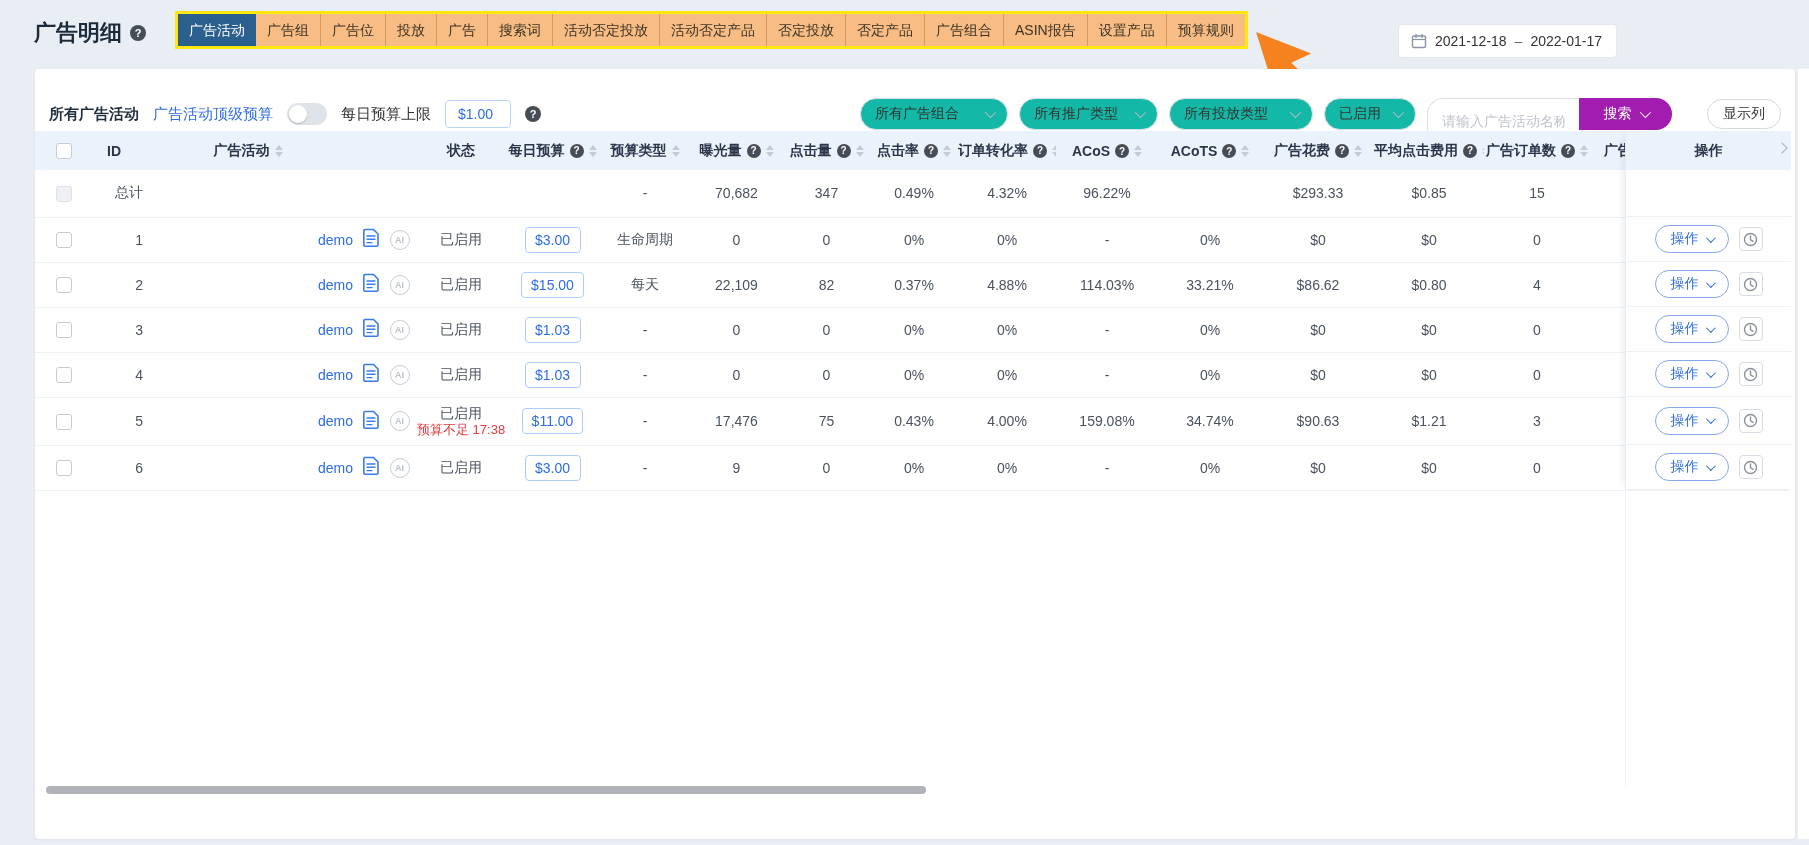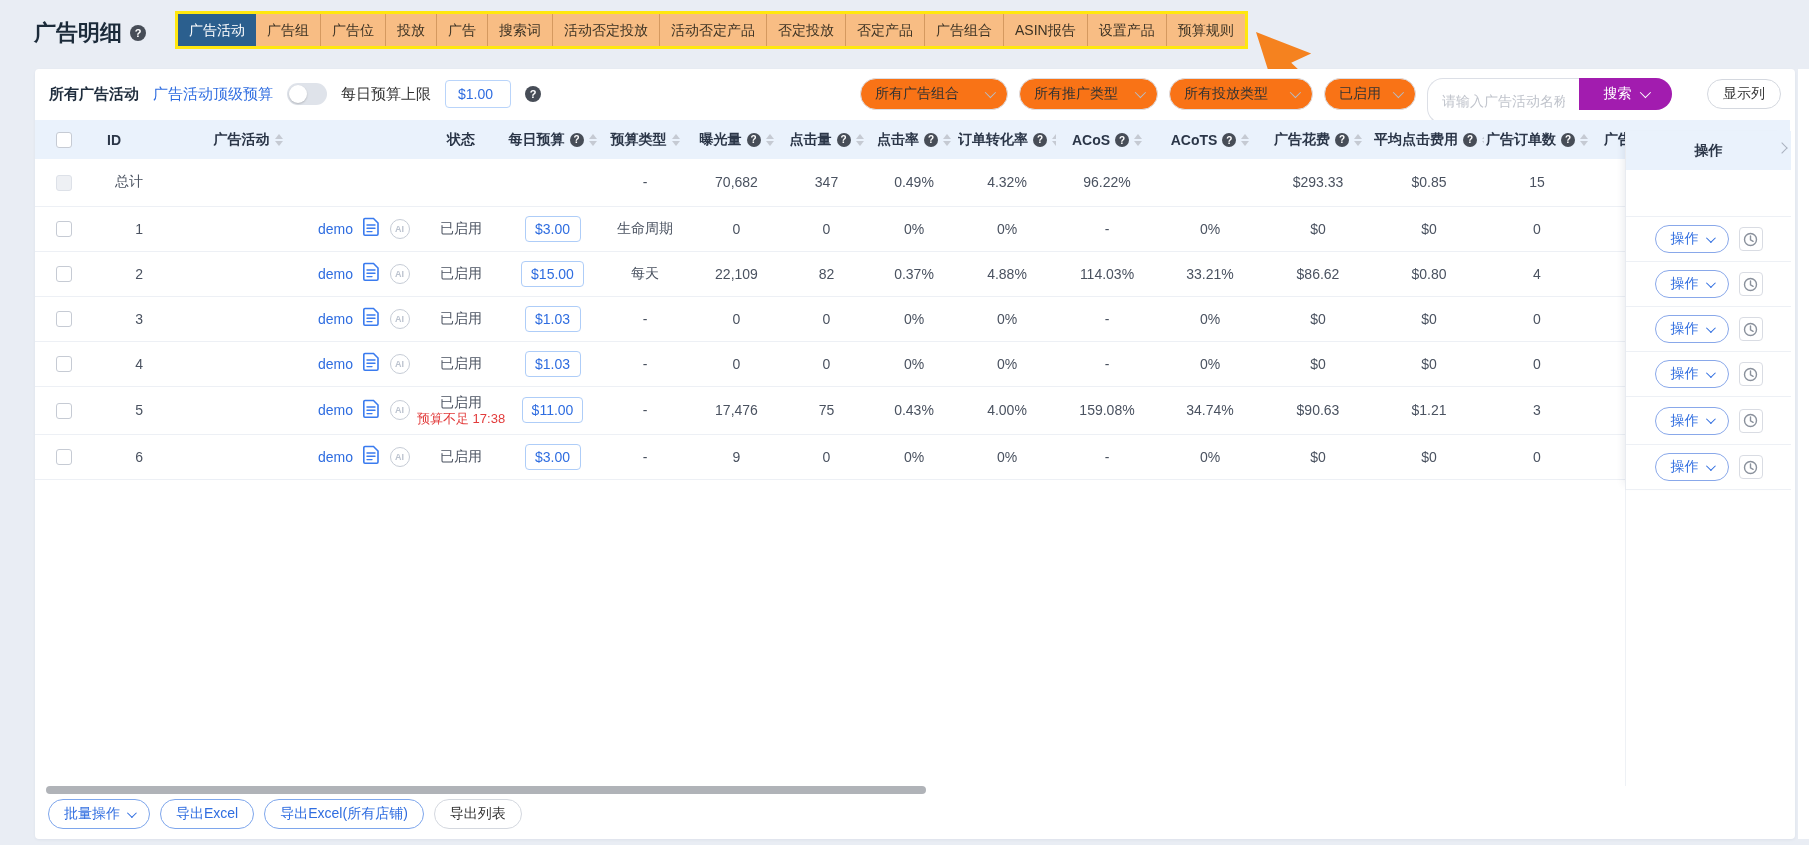--- a/index.html
+++ b/index.html
@@ -20,41 +20,41 @@
   .date-range { position:absolute; right:26px; top:24px; width:219px; height:34px; background:#fff; border:1px solid #e3e7ee; border-radius:4px; display:flex; align-items:center; gap:8px; padding:0 12px; color:#333; font-size:14px; }
   .date-range .sep { color:#666; }
 
   .pointer-arrow { position:absolute; left:1252px; top:30px; }
 
   
   .card { position:absolute; left:35px; top:69px; width:1760px; height:770px; background:#fff; border-radius:4px; box-shadow:0 1px 3px rgba(30,50,90,.06); }
   .right-strip { position:absolute; left:1798px; top:69px; width:11px; height:770px; background:#fff; }
 
   
-  .filter-row { position:absolute; left:14px; right:14px; top:8px; height:34px; display:flex; align-items:center; justify-content:space-between; }
+  .filter-row { position:absolute; left:14px; right:14px; top:28px; height:34px; display:flex; align-items:center; justify-content:space-between; }
   .filter-left { display:flex; align-items:center; gap:14px; }
   .scope-label { font-size:15px; font-weight:bold; color:#1f2d3d; }
   .link { color:#2f6de0; font-size:15px; cursor:pointer; }
   .toggle { width:40px; height:22px; border-radius:11px; background:#dfe3ea; position:relative; cursor:pointer; flex:0 0 auto; }
   .toggle .knob { position:absolute; left:2px; top:2px; width:18px; height:18px; border-radius:50%; background:#fff; box-shadow:0 1px 2px rgba(0,0,0,.2); }
   .cap-label { font-size:15px; color:#333; }
   .cap-input { width:66px; height:28px; border:1px solid #b9d4fa; border-radius:4px; color:#2f6de0; font-size:14px; padding:0 0 0 12px; outline:none; }
 
   .filter-right { display:flex; align-items:center; gap:11px; }
-  .pill-select { height:32px; border:1px solid #dcdfe6; border-radius:16px; background:#f97316; display:flex; align-items:center; justify-content:space-between; padding:0 14px; color:#333; font-size:14px; cursor:pointer; }
+  .pill-select { height:32px; border:1px solid #dcdfe6; border-radius:16px; background:#14b8a6; display:flex; align-items:center; justify-content:space-between; padding:0 14px; color:#333; font-size:14px; cursor:pointer; }
   .caret { width:8px; height:8px; border-right:1.5px solid #b6bcc6; border-bottom:1.5px solid #b6bcc6; transform:rotate(45deg) translateY(-2px); flex:0 0 auto; }
   .search-group { display:flex; height:32px; }
   .search-input { width:152px; height:46px; border:1px solid #dcdfe6; border-right:none; border-radius:16px 0 0 16px; padding:0 14px; font-size:14px; outline:none; color:#333; }
   .search-input::placeholder { color:#c0c4cc; }
   .search-btn { width:93px; height:32px; border:none; border-radius:0 16px 16px 0; background:#a21caf; color:#fff; font-size:14px; display:flex; align-items:center; justify-content:center; gap:8px; cursor:pointer; }
   .search-btn .caret { border-color:#fff; }
   .display-cols { margin-left:24px; }
 
   
-  .data-table { position:absolute; left:0; top:51px; width:1755px; border-collapse:collapse; table-layout:fixed; }
+  .data-table { position:absolute; left:0; top:62px; width:1755px; border-collapse:collapse; table-layout:fixed; }
   .data-table th { background:#eaf2fc; font-weight:600; color:#2b3648; font-size:14px; height:39px; text-align:center; white-space:nowrap; overflow:hidden; }
   .data-table th.left { text-align:left; padding-left:14px; }
   .data-table td { text-align:center; color:#4a5260; font-size:14px; border-bottom:1px solid #edf0f5; white-space:nowrap; overflow:hidden; }
   .data-table td.left { text-align:right; padding-left:14px; }
   .th-inner { display:inline-flex; align-items:center; gap:5px; vertical-align:middle; }
   .sorter { display:inline-flex; flex-direction:column; gap:2px; cursor:pointer; }
   .sorter i { width:0; height:0; border-left:4px solid transparent; border-right:4px solid transparent; display:block; }
   .sorter .up { border-bottom:5px solid #c5cad3; }
   .sorter .dn { border-top:5px solid #c5cad3; }
   .checkbox { display:inline-block; width:16px; height:16px; border:1.5px solid #c6cbd4; border-radius:3px; background:#fff; cursor:pointer; vertical-align:middle; }
@@ -114,20 +114,30 @@
       <div class="tab">广告组合</div>
       <div class="tab">ASIN报告</div>
       <div class="tab">设置产品</div>
       <div class="tab">预算规则</div>
     </div>
 
   <svg class="pointer-arrow" width="64" height="68" viewBox="0 0 32 34">
     <path d="M2 1 L11.5 31 L15.8 20.5 L25 29.5 L29 25.3 L19.6 16.4 L29.6 11.8 Z" fill="#f5821f"></path>
   </svg>
 
+  <div class="date-range">
+    <svg width="16" height="16" viewBox="0 0 16 16">
+      <rect x="1.5" y="3" width="13" height="11.5" rx="1.5" fill="none" stroke="#8a94a6" stroke-width="1.4"></rect>
+      <path d="M1.5 6.5h13" stroke="#8a94a6" stroke-width="1.2"></path>
+      <path d="M5 1.5v3M11 1.5v3" stroke="#8a94a6" stroke-width="1.4" stroke-linecap="round"></path>
+    </svg>
+    <span>2021-12-18</span>
+    <span class="sep">–</span>
+    <span>2022-01-17</span>
+  </div>
 </div>
 
 <div class="card">
 
   <div class="filter-row">
     <div class="filter-left">
       <span class="scope-label">所有广告活动</span>
       <span class="link">广告活动顶级预算</span>
       <span class="toggle">
           <span class="knob"></span>
@@ -572,25 +582,16 @@
             <path d="M7.5 4v3.8l2.6 1.5" fill="none" stroke="#8a919c" stroke-width="1.4" stroke-linecap="round"></path>
           </svg>
         </button>
       </div>
     </div>
   <div class="ops-line"></div>
 
   <div class="hthumb"></div>
 
   <div class="footer-bar">
-    <div class="footer-left">
-      <button class="btn-outline-blue">
-        <span>批量操作</span>
-          <span class="caret"></span>
-      </button>
-      <button class="btn-outline-blue">导出Excel</button>
-      <button class="btn-outline-blue">导出Excel(所有店铺)</button>
-      <button class="btn-outline-gray">导出列表</button>
-    </div>
   </div>
 </div>
 
 <div class="right-strip"></div>
 
 </body></html>

